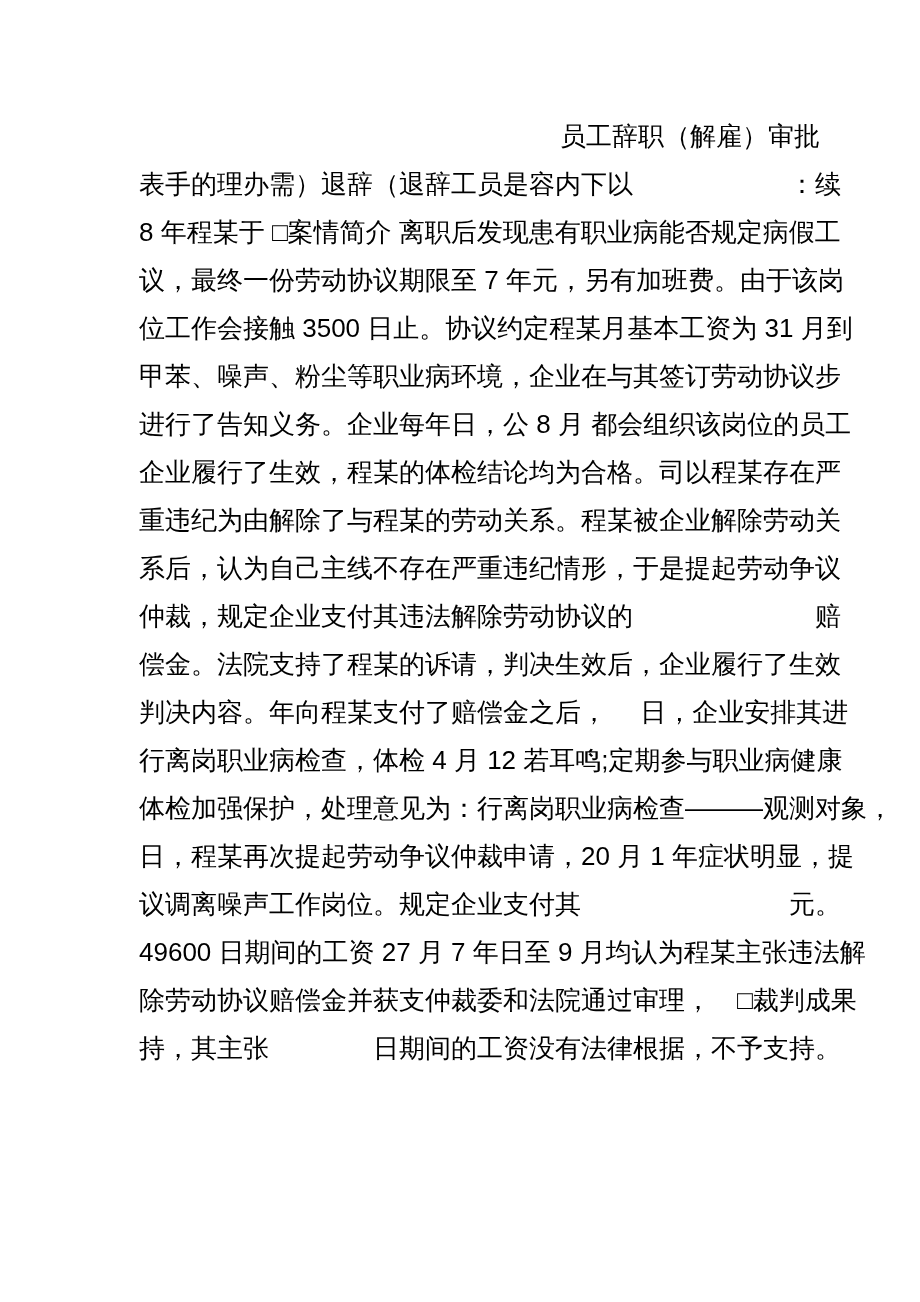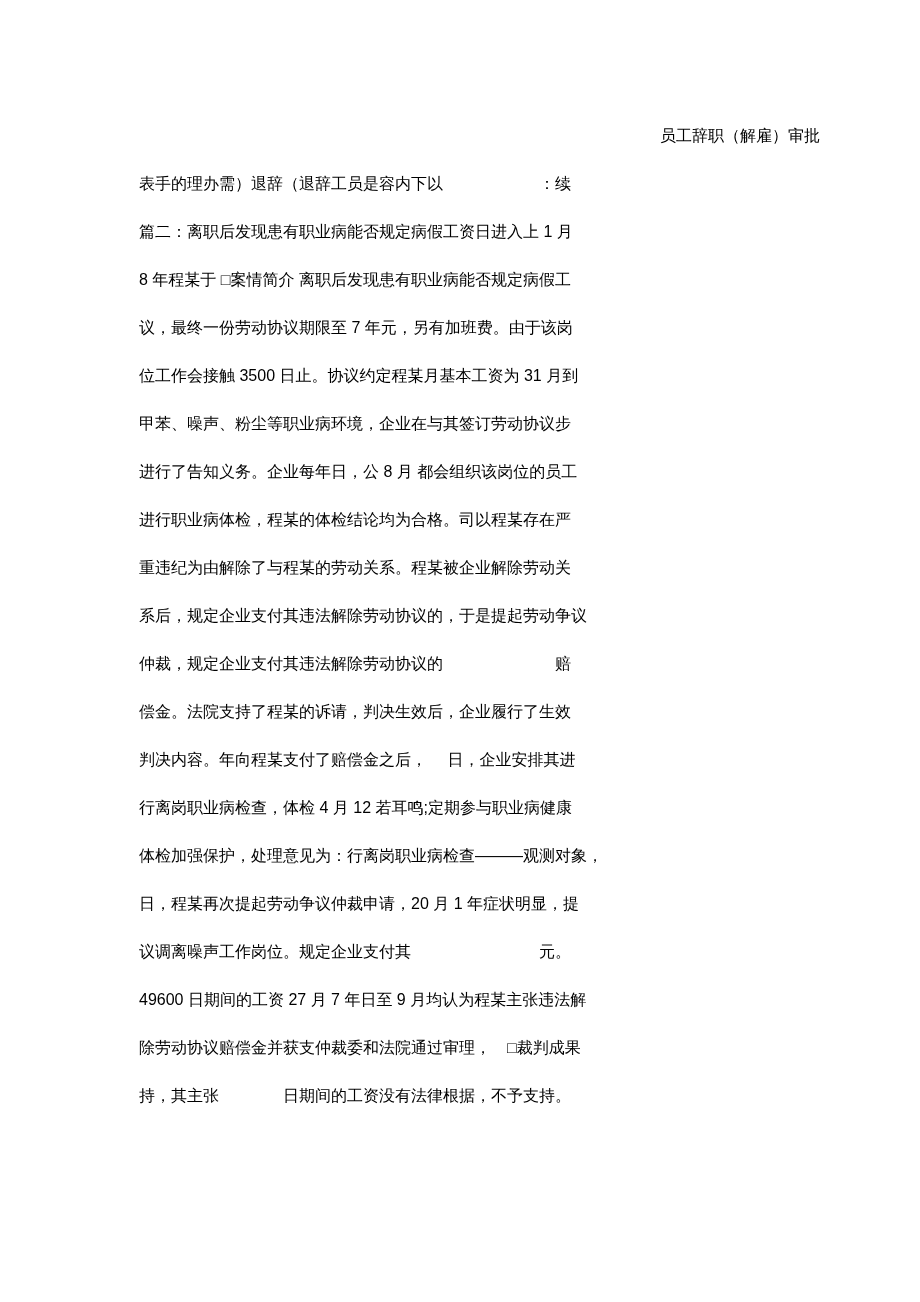--- a/index.html
+++ b/index.html
@@ -12,46 +12,45 @@
   .page {
     box-sizing: border-box;
     width: 920px;
     height: 1302px;
     padding: 112px 100px 0 139px;
     background: #ffffff;
     font-family: "Liberation Sans", serif;
     color: #000000;
   }
   .line {
-    font-size: 16px;
+    font-size: 26px;
     line-height: 48px;
     height: 48px;
     white-space: pre;
     letter-spacing: 0px;
     text-align: left;
   }
   .line.align-right {
     text-align: right;
   }
 </style>
 </head>
 <body style="background: rgb(255, 255, 255);">
 
 <div class="page" style="color: rgb(0, 0, 0);">
   <div class="line align-right">员工辞职（解雇）审批</div>
   <div class="line">表手的理办需）退辞（退辞工员是容内下以　　　　　　：续</div>
-  <div class="line">篇二：离职后发现患有职业病能否规定病假工资日进入上 1 月</div>
   <div class="line">8 年程某于 □案情简介 离职后发现患有职业病能否规定病假工</div>
   <div class="line">议，最终一份劳动协议期限至 7 年元，另有加班费。由于该岗</div>
   <div class="line">位工作会接触 3500 日止。协议约定程某月基本工资为 31 月到</div>
   <div class="line">甲苯、噪声、粉尘等职业病环境，企业在与其签订劳动协议步</div>
   <div class="line">进行了告知义务。企业每年日，公 8 月 都会组织该岗位的员工</div>
-  <div class="line">进行职业病体检，程某的体检结论均为合格。司以程某存在严</div>
+  <div class="line">企业履行了生效，程某的体检结论均为合格。司以程某存在严</div>
   <div class="line">重违纪为由解除了与程某的劳动关系。程某被企业解除劳动关</div>
-  <div class="line">系后，规定企业支付其违法解除劳动协议的，于是提起劳动争议</div>
+  <div class="line">系后，认为自己主线不存在严重违纪情形，于是提起劳动争议</div>
   <div class="line">仲裁，规定企业支付其违法解除劳动协议的　　　　　　　赔</div>
   <div class="line">偿金。法院支持了程某的诉请，判决生效后，企业履行了生效</div>
   <div class="line">判决内容。年向程某支付了赔偿金之后，　 日，企业安排其进</div>
   <div class="line">行离岗职业病检查，体检 4 月 12 若耳鸣;定期参与职业病健康</div>
   <div class="line">体检加强保护，处理意见为：行离岗职业病检查———观测对象，</div>
   <div class="line">日，程某再次提起劳动争议仲裁申请，20 月 1 年症状明显，提</div>
   <div class="line">议调离噪声工作岗位。规定企业支付其　　　　　　　　元。</div>
   <div class="line">49600 日期间的工资 27 月 7 年日至 9 月均认为程某主张违法解</div>
   <div class="line">除劳动协议赔偿金并获支仲裁委和法院通过审理，　□裁判成果</div>
   <div class="line">持，其主张　　　　日期间的工资没有法律根据，不予支持。</div>

